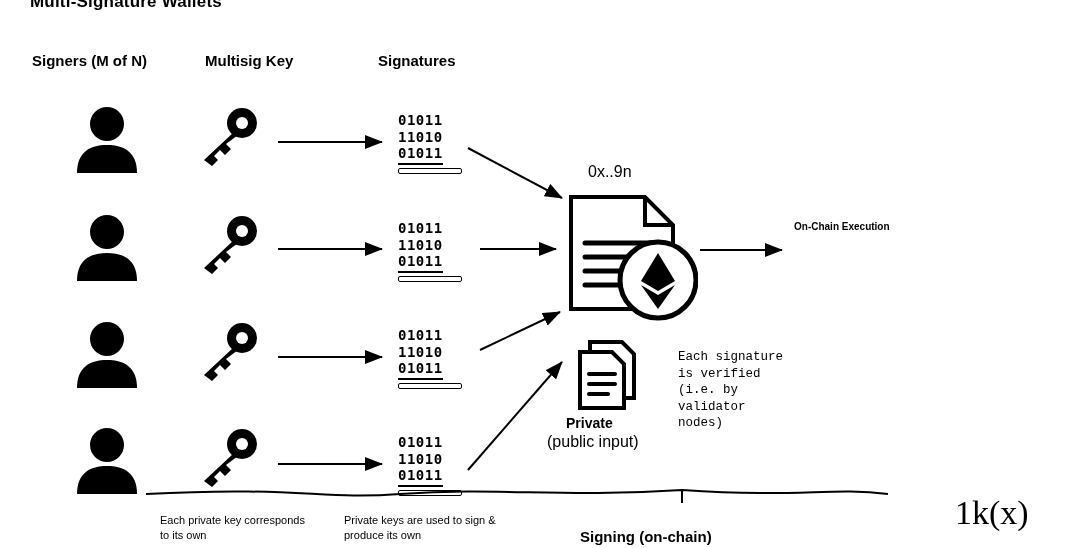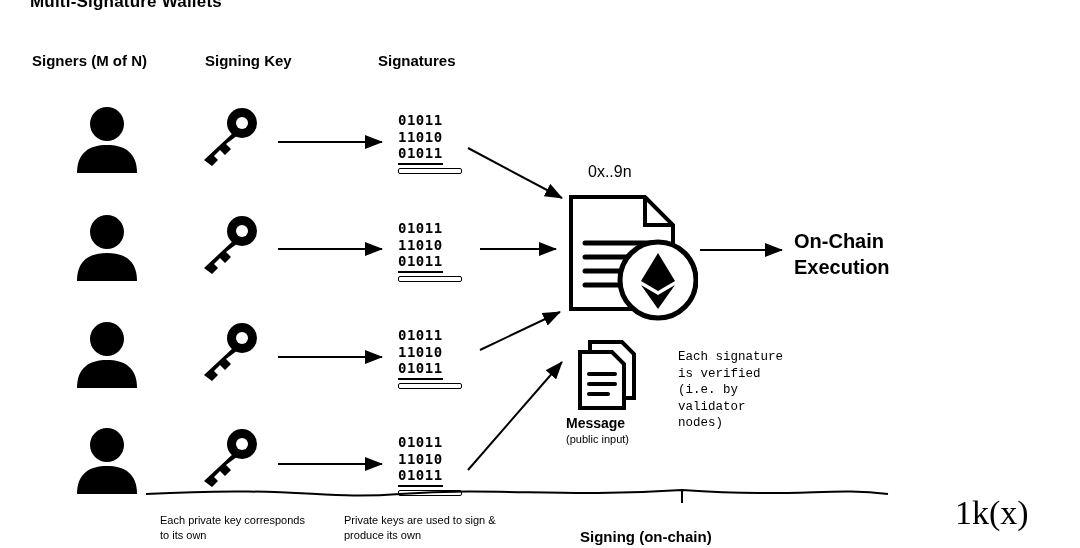--- a/index.html
+++ b/index.html
@@ -37,43 +37,43 @@
     line-height: 1.25;
     text-align: center;
   }
   .head-signers { left: 32px;  top: 52px; }
   .head-key     { left: 205px; top: 52px; }
   .head-sig     { left: 378px; top: 52px; }
   .head-wallet  { left: 563px; top: 49px; width: 150px; }
 
   .onchain-exec {
     left: 794px;
-    top: 228px;
-    font-size: 20px;
+    top: 220px;
+    font-size: 10px;
     font-weight: bold;
     line-height: 1.3;
     width: 120px;
   }
 
   .addr {
     left: 588px;
     top: 163px;
     font-size: 16px;
   }
 
   .msg-label {
     left: 566px;
     top: 415px;
     font-size: 14px;
     font-weight: bold;
   }
   .msg-sub {
-    left: 566px;
+    left: 547px;
     top: 433px;
-    font-size: 11px;
+    font-size: 16px;
   }
 
   .verify-note {
     left: 678px;
     top: 349px;
     font-size: 12.5px;
     line-height: 1.32;
     width: 110px;
     font-family: Liberation Mono, monospace;
   }
@@ -121,21 +121,21 @@
   svg { display: block; }
 </style>
 </head>
 <body>
 
 <div id="stage">
 
   <div class="abs title">Multi-Signature Wallets</div>
 
   <div class="abs col-head head-signers">Signers (M of N)</div>
-  <div class="abs col-head head-key">Signing Key</div>
+  <div class="abs col-head head-key">Multisig Key</div>
   <div class="abs col-head head-sig">Signatures</div>
 
   <div class="abs" style="left:72px; top:105px;">
     <svg width="70" height="68" viewBox="0 0 70 68">
         <circle cx="35" cy="19" r="17" fill="#000"></circle>
         <path d="M5 68 C5 47 18 40 35 40 C52 40 65 47 65 68 Z" fill="#000"></path>
       </svg>
   </div>
   <div class="abs" style="left:72px; top:213px;">
     <svg width="70" height="68" viewBox="0 0 70 68">
@@ -266,21 +266,21 @@
       <path d="M18 4 H50 L62 16 V60 H18 Z" fill="#fff" stroke="#000" stroke-width="4"></path>
       <path d="M8 14 H40 L52 26 V70 H8 Z" fill="#fff" stroke="#000" stroke-width="4"></path>
       <g stroke="#000" stroke-width="4" stroke-linecap="round">
         <line x1="17" y1="36" x2="43" y2="36"></line>
         <line x1="17" y1="46" x2="43" y2="46"></line>
         <line x1="17" y1="56" x2="36" y2="56"></line>
       </g>
     </svg>
   </div>
 
-  <div class="abs msg-label">Message</div>
+  <div class="abs msg-label">Private</div>
   <div class="abs msg-sub">(public input)</div>
 
   <div class="abs verify-note">Each signature is verified (i.e. by validator nodes)</div>
 
   <div class="abs onchain-exec">On-Chain Execution</div>
 
   <div class="abs footnote foot-1">Each private key corresponds to its own</div>
   <div class="abs footnote foot-2">Private keys are used to sign &amp; produce its own</div>
 
   <div class="abs signing-label">Signing (on-chain)</div>

